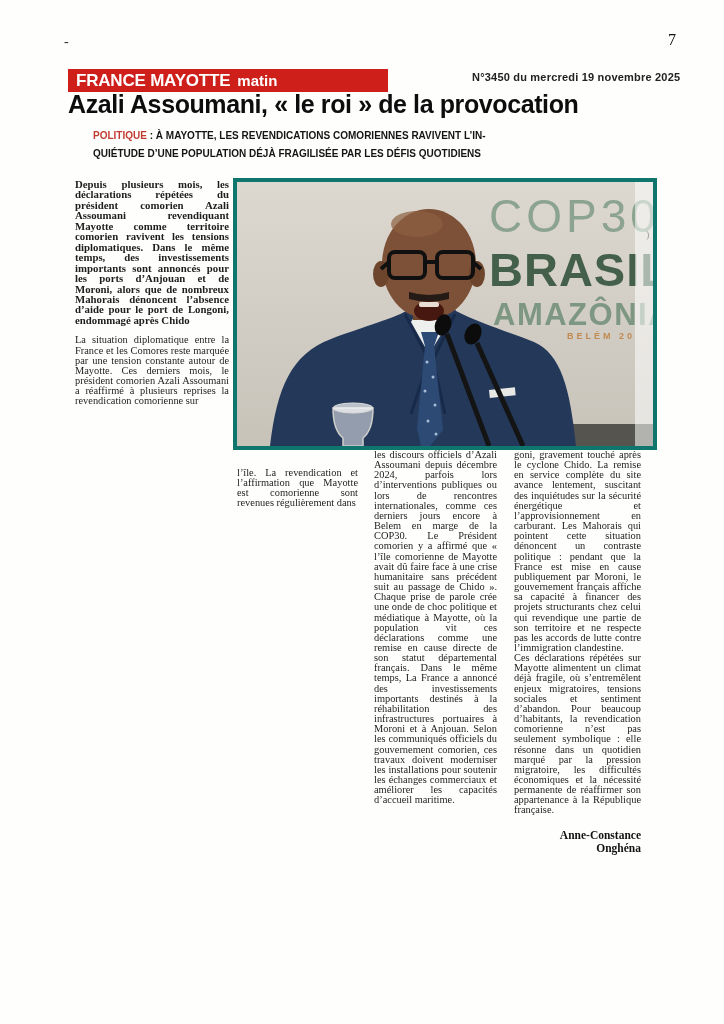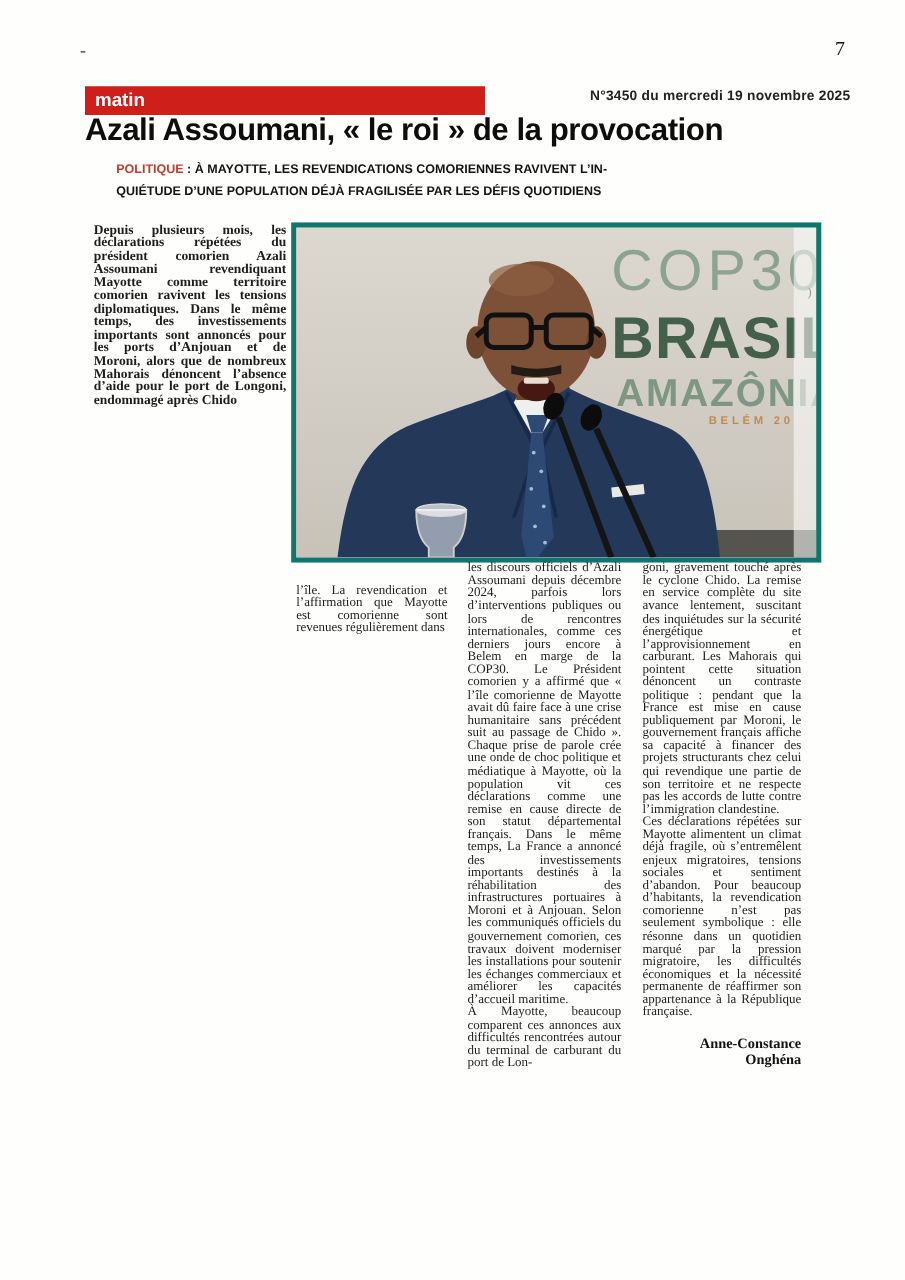--- a/index.html
+++ b/index.html
@@ -44,33 +44,37 @@
 </style>
 </head>
 <body>
 
 <div class="page">
 
   <span class="abs corner-dash">-</span>
   <span class="abs page-number">7</span>
 
   <div class="abs banner" style="background:#ce1f1b;">
+    <span class="t1">FRANCE MAYOTTE</span>
     <span class="t2">matin</span>
   </div>
   <span class="abs issue-line">N°3450 du mercredi 19 novembre 2025</span>
 
   <h1 class="abs headline" style="margin:0;">Azali Assoumani, « le roi » de la provocation</h1>
 
   <div class="abs kicker">
     <span style="color:#c23b31;">POLITIQUE</span><span> : </span><span>À MAYOTTE, LES REVENDICATIONS COMORIENNES RAVIVENT L’IN-</span><br>
     <span>QUIÉTUDE D’UNE POPULATION DÉJÀ FRAGILISÉE PAR LES DÉFIS QUOTIDIENS</span>
   </div>
 
   <div class="col col-left">
     <p class="intro-bold">Depuis plusieurs mois, les déclarations répétées du président comorien Azali Assoumani revendiquant Mayotte comme territoire comorien ravivent les tensions diplomatiques. Dans le même temps, des investissements importants sont annoncés pour les ports d’Anjouan et de Moroni, alors que de nombreux Mahorais dénoncent l’absence d’aide pour le port de Longoni, endommagé après Chido</p>
+    <div>
+        <p>La situation diplomatique entre la France et les Comores reste marquée par une tension constante autour de Mayotte. Ces derniers mois, le président comorien Azali Assoumani a réaffirmé à plusieurs reprises la revendication comorienne sur</p>
+      </div>
   </div>
 
   <div class="abs photo-frame">
     <svg width="416" height="264" viewBox="0 0 416 264" xmlns="http://www.w3.org/2000/svg">
       <defs>
         <linearGradient id="bgGrad" x1="0" y1="0" x2="0" y2="1">
           <stop offset="0" stop-color="#dcd8d0"></stop>
           <stop offset="1" stop-color="#c8c3b9"></stop>
         </linearGradient>
       </defs>
@@ -132,21 +136,20 @@
   </div>
 
   <span class="abs stray-mark">)</span>
 
   <div class="col col-2">
       <p>l’île. La revendication et l’affirmation que Mayotte est comorienne sont revenues régulièrement dans</p>
     </div>
 
   <div class="col col-3">
       <p>les discours officiels d’Azali Assoumani depuis décembre 2024, parfois lors d’interventions publiques ou lors de rencontres internationales, comme ces derniers jours encore à Belem en marge de la COP30. Le Président comorien y a affirmé que « l’île comorienne de Mayotte avait dû faire face à une crise humanitaire sans précédent suit au passage de Chido ». Chaque prise de parole crée une onde de choc politique et médiatique à Mayotte, où la population vit ces déclarations comme une remise en cause directe de son statut départemental français. Dans le même temps, La France a annoncé des investissements importants destinés à la réhabilitation des infrastructures portuaires à Moroni et à Anjouan. Selon les communiqués officiels du gouvernement comorien, ces travaux doivent moderniser les installations pour soutenir les échanges commerciaux et améliorer les capacités d’accueil maritime.</p>
-      <p>À Mayotte, beaucoup comparent ces annonces aux difficultés rencontrées autour du terminal de carburant du port de Lon-</p>
     </div>
 
   <div class="col col-4">
     <div>
         <p>goni, gravement touché après le cyclone Chido. La remise en service complète du site avance lentement, suscitant des inquiétudes sur la sécurité énergétique et l’approvisionnement en carburant. Les Mahorais qui pointent cette situation dénoncent un contraste politique : pendant que la France est mise en cause publiquement par Moroni, le gouvernement français affiche sa capacité à financer des projets structurants chez celui qui revendique une partie de son territoire et ne respecte pas les accords de lutte contre l’immigration clandestine.</p>
         <p>Ces déclarations répétées sur Mayotte alimentent un climat déjà fragile, où s’entremêlent enjeux migratoires, tensions sociales et sentiment d’abandon. Pour beaucoup d’habitants, la revendication comorienne n’est pas seulement symbolique : elle résonne dans un quotidien marqué par la pression migratoire, les difficultés économiques et la nécessité permanente de réaffirmer son appartenance à la République française.</p>
       </div>
     <div class="signature">
       <span>Anne-Constance</span><br>
       <span>Onghéna</span>

